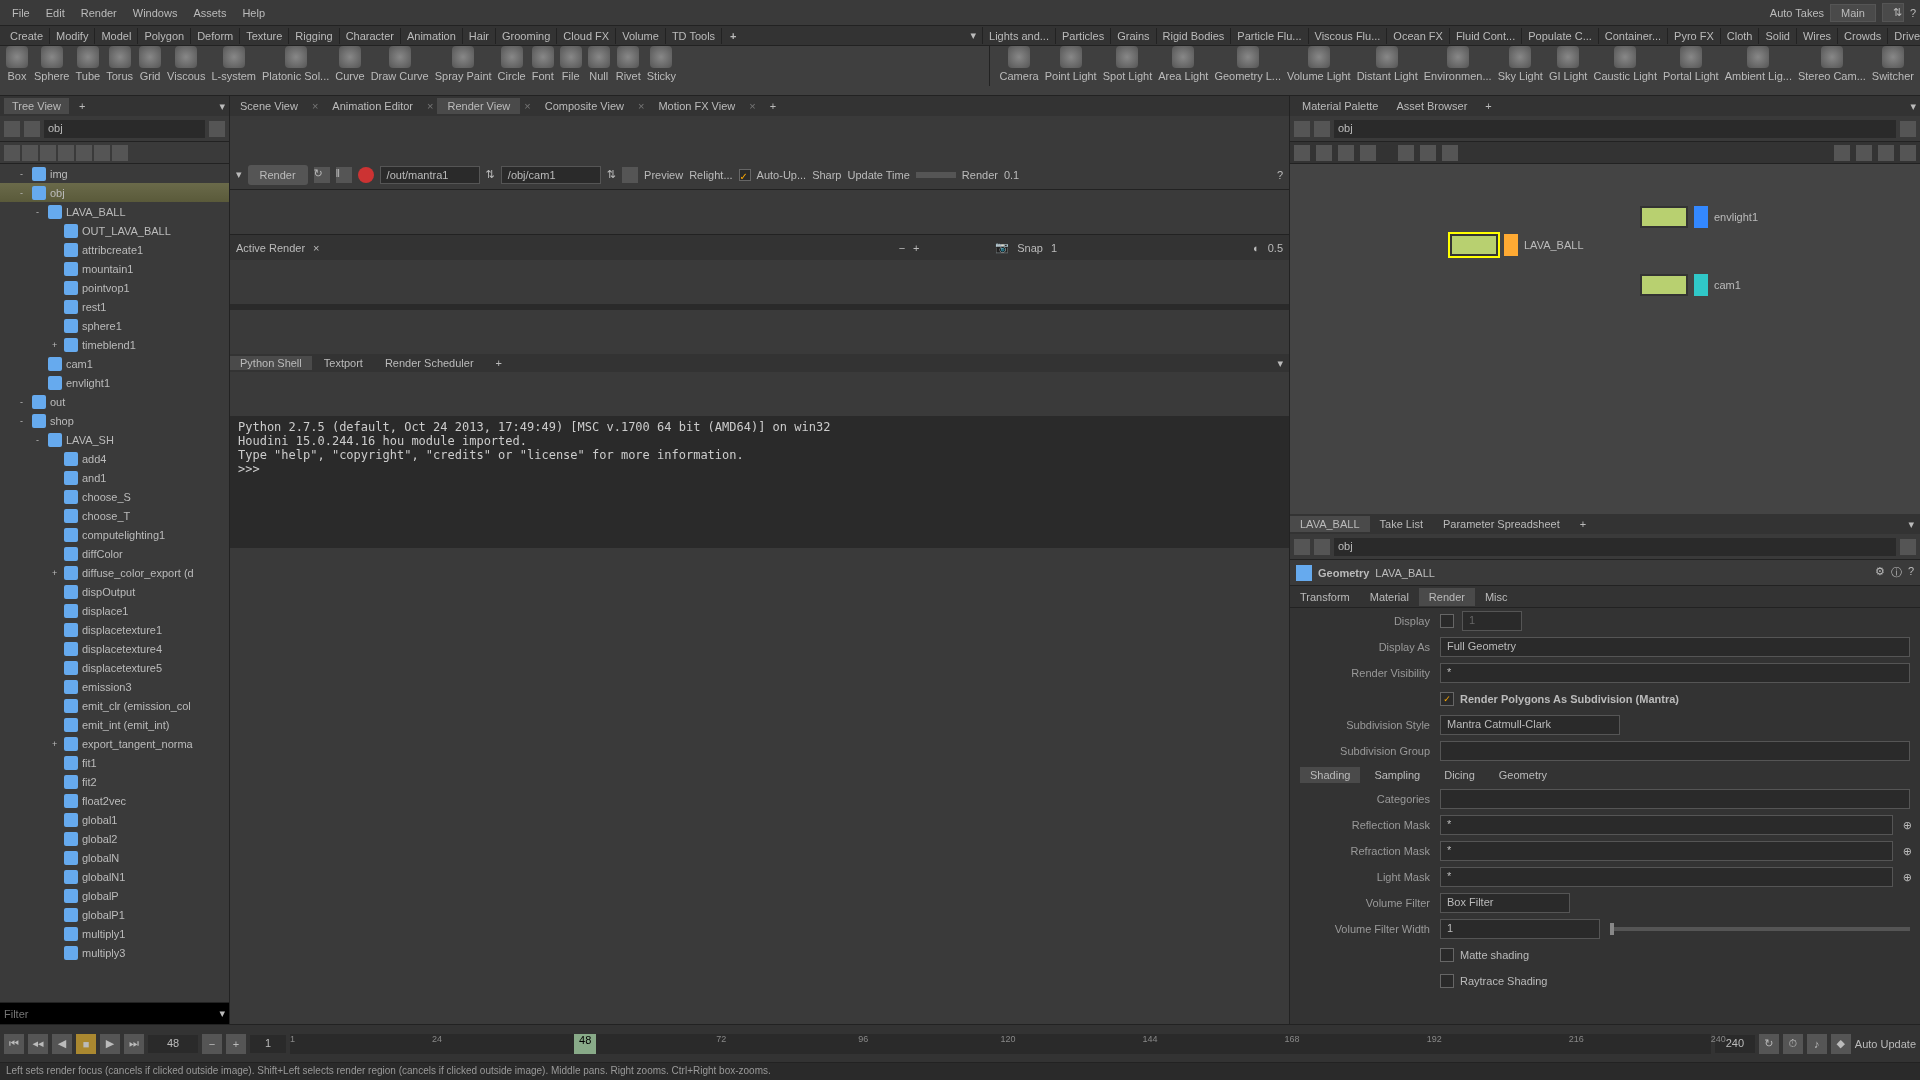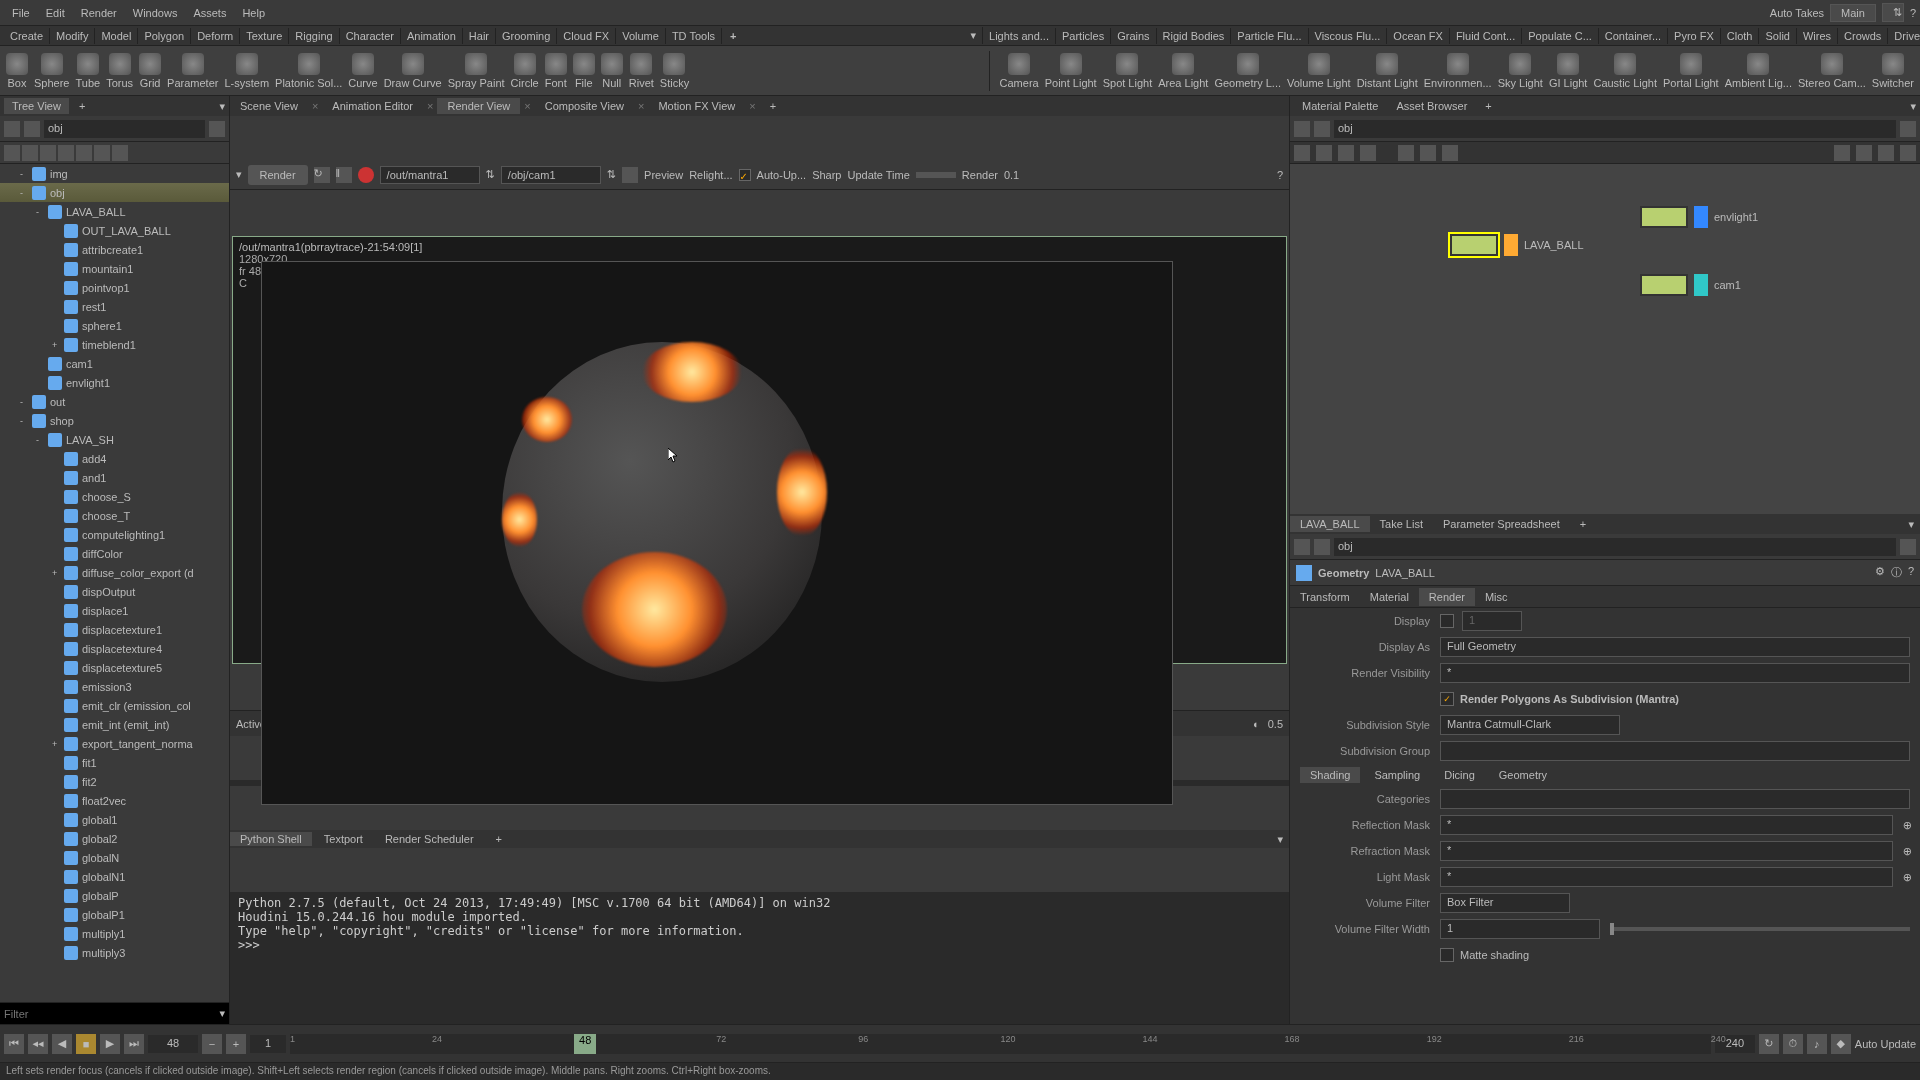--- a/index.html
+++ b/index.html
@@ -4,21 +4,21 @@
 <style>
 * { margin: 0; padding: 0; box-sizing: border-box; font-family: sans-serif; font-size: 11px; color: #bbb; user-select: none; }
 body { background: #3a3a3a; width: 1920px; height: 1080px; overflow: hidden; display: flex; flex-direction: column; }
 .menubar { height: 26px; background: #3a3a3a; display: flex; align-items: center; padding: 0 4px; border-bottom: 1px solid #222; }
 .menubar .menu { padding: 4px 8px; cursor: pointer; }
 .menubar .right { margin-left: auto; display: flex; align-items: center; gap: 6px; }
 .menubar .right .dd { background: #4a4a4a; padding: 2px 10px; border: 1px solid #555; }
 .shelf-tabs { height: 20px; background: #333; display: flex; align-items: center; padding: 0 4px; font-size: 10px; border-bottom: 1px solid #222; }
 .shelf-tabs .tab { padding: 2px 6px; border-right: 1px solid #222; white-space: nowrap; }
 .shelf-tabs .plus { padding: 2px 8px; font-weight: bold; }
-.shelf-body { height: 50px; background: #3f3f3f; display: flex; align-items: center; padding: 0 6px; gap: 6px; border-bottom: 1px solid #222; }
+.shelf-body { height: 50px; background: #3f3f3f; display: flex; align-items: flex-start; padding: 0 6px; gap: 6px; border-bottom: 1px solid #222; }
 .shelf-tool { display: flex; flex-direction: column; align-items: center; gap: 2px; font-size: 9px; }
 .shelf-tool .ico { width: 22px; height: 22px; background: radial-gradient(#888,#555); border-radius: 4px; }
 .shelf-body .sep { width: 1px; height: 40px; background: #222; margin: 0 4px; }
 .main { flex: 1; display: flex; min-height: 0; }
 .left-pane { width: 230px; display: flex; flex-direction: column; border-right: 1px solid #222; }
 .pane-tabbar { height: 20px; background: #333; display: flex; align-items: center; padding: 0 4px; font-size: 10px; }
 .pane-tabbar .ptab { padding: 2px 8px; background: #4a4a4a; margin-right: 2px; }
 .pane-tabbar .ptab.off { background: transparent; }
 .pane-tabbar .r { margin-left: auto; display: flex; gap: 4px; }
 .pane-path { height: 26px; background: #3a3a3a; display: flex; align-items: center; padding: 0 4px; gap: 4px; border-bottom: 1px solid #222; }
@@ -161,21 +161,21 @@
       <div class="shelf-tool">
         <div class="ico"></div>
         <span>Torus</span>
       </div>
       <div class="shelf-tool">
         <div class="ico"></div>
         <span>Grid</span>
       </div>
       <div class="shelf-tool">
         <div class="ico"></div>
-        <span>Parameter</span>
+        <span>Viscous</span>
       </div>
       <div class="shelf-tool">
         <div class="ico"></div>
         <span>L-system</span>
       </div>
       <div class="shelf-tool">
         <div class="ico"></div>
         <span>Platonic Sol...</span>
       </div>
       <div class="shelf-tool">
@@ -553,40 +553,20 @@
       <span>Relight...</span>
       <span class="chk on"></span>
       <span>Auto-Up...</span>
       <span>Sharp</span>
       <span>Update Time</span>
       <span style="width:40px;height:6px;background:#555"></span>
       <span>Render</span>
       <span>0.1</span>
       <span style="margin-left:auto">?</span>
     </div>
-    <div class="render-view">
-      <div class="render-info">
-        <div>/out/mantra1(pbrraytrace)-21:54:09[1]</div>
-        <div style="color:#aaa">1280x720</div>
-        <div style="color:#aaa">fr 48</div>
-        <div style="color:#aaa">C</div>
-      </div>
-      <div class="render-frame">
-        <div class="lava">
-          <div class="glow" style="top:0px;left:140px;width:100px;height:60px"></div>
-          <div class="glow" style="top:55px;left:20px;width:50px;height:45px"></div>
-          <div class="glow" style="top:150px;left:0px;width:35px;height:55px"></div>
-          <div class="glow" style="top:210px;left:80px;width:145px;height:115px"></div>
-          <div class="glow" style="top:105px;left:275px;width:50px;height:90px"></div>
-        </div>
-        <svg class="cursor" style="top:186px;left:406px" viewBox="0 0 12 16">
-            <path d="M0 0 L0 12 L3 9 L5 14 L7 13 L5 8 L9 8 Z" fill="#fff" stroke="#000"></path>
-          </svg>
-      </div>
-    </div>
     <div class="render-bottom">
       <span>Active Render</span>
       <span>×</span>
       <span style="flex:1"></span>
       <span>−</span>
       <span>+</span>
       <span style="width:60px"></span>
       <span>📷</span>
       <span>Snap</span>
       <span>1</span>
@@ -744,20 +724,24 @@
       <div class="param-row">
         <span class="lab">Volume Filter Width</span>
         <span class="val" style="flex:0 0 160px">1</span>
         <span style="flex:1;height:4px;background:#555;margin-right:10px;position:relative">
             <span style="position:absolute;left:0;top:-4px;width:4px;height:12px;background:#888"></span>
           </span>
       </div>
       <div class="param-row" style="padding-left:150px">
         <span class="chk"></span>
         <span style="margin-left:6px">Matte shading</span>
+      </div>
+      <div class="param-row" style="padding-left:150px">
+        <span class="chk"></span>
+        <span style="margin-left:6px">Raytrace Shading</span>
       </div>
     </div>
   </div>
 </div>
 
 <div class="timeline">
   <span class="tbtn">⏮</span>
   <span class="tbtn">◂◂</span>
   <span class="tbtn">◀</span>
   <span class="tbtn play">■</span>

